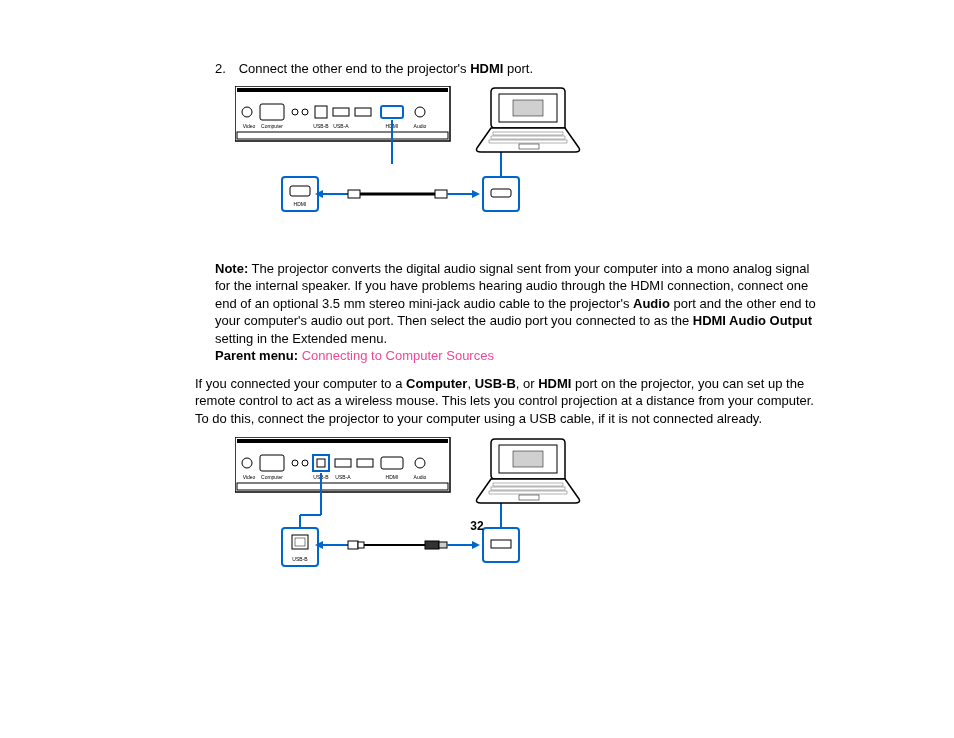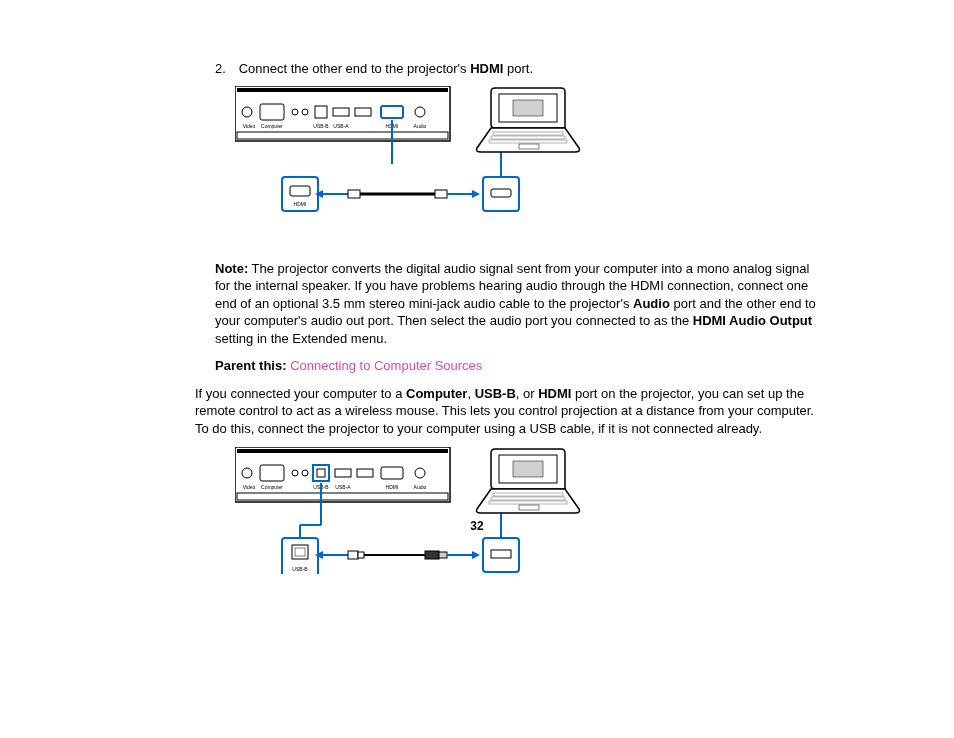--- a/index.html
+++ b/index.html
@@ -30,21 +30,21 @@
   .step-text {
     display: inline;
   }
   .figure {
     margin-left: 100px;
     margin-top: 6px;
     margin-bottom: 14px;
   }
   .note {
     margin-left: 80px;
-    margin-bottom: 10px;
+    margin-bottom: 0;
   }
   .parent-topic {
     margin-left: 80px;
     margin-bottom: 10px;
   }
   .parent-topic-link { color: #ec4899; }
   .section-head {
     font-weight: bold;
     margin-left: 0;
     margin-bottom: 6px;
@@ -137,21 +137,21 @@
         <rect x="44" y="58" width="20" height="5" fill="#fff" stroke="#000" stroke-width="0.5"></rect>
       </g>
     </svg>
   </div>
 
   <div class="note">
     <b>Note:</b><span> The projector converts the digital audio signal sent from your computer into a mono analog signal for the internal speaker. If you have problems hearing audio through the HDMI connection, connect one end of an optional 3.5 mm stereo mini-jack audio cable to the projector's </span><b>Audio</b><span> port and the other end to your computer's audio out port. Then select the audio port you connected to as the </span><b>HDMI Audio Output</b><span> setting in the Extended menu.</span>
   </div>
 
   <div class="parent-topic">
-    <b>Parent this:</b>
+    <b>Parent menu:</b>
     <span class="parent-topic-link">Connecting to Computer Sources</span>
   </div>
 
 
   <div class="body-para">
     <span>If you connected your computer to a </span><b>Computer</b><span>, </span><b>USB-B</b><span>, or </span><b>HDMI</b><span> port on the projector, you can set up the remote control to act as a wireless mouse. This lets you control projection at a distance from your computer. To do this, connect the projector to your computer using a USB cable, if it is not connected already.</span>
   </div>
 
 
   <div class="figure">

